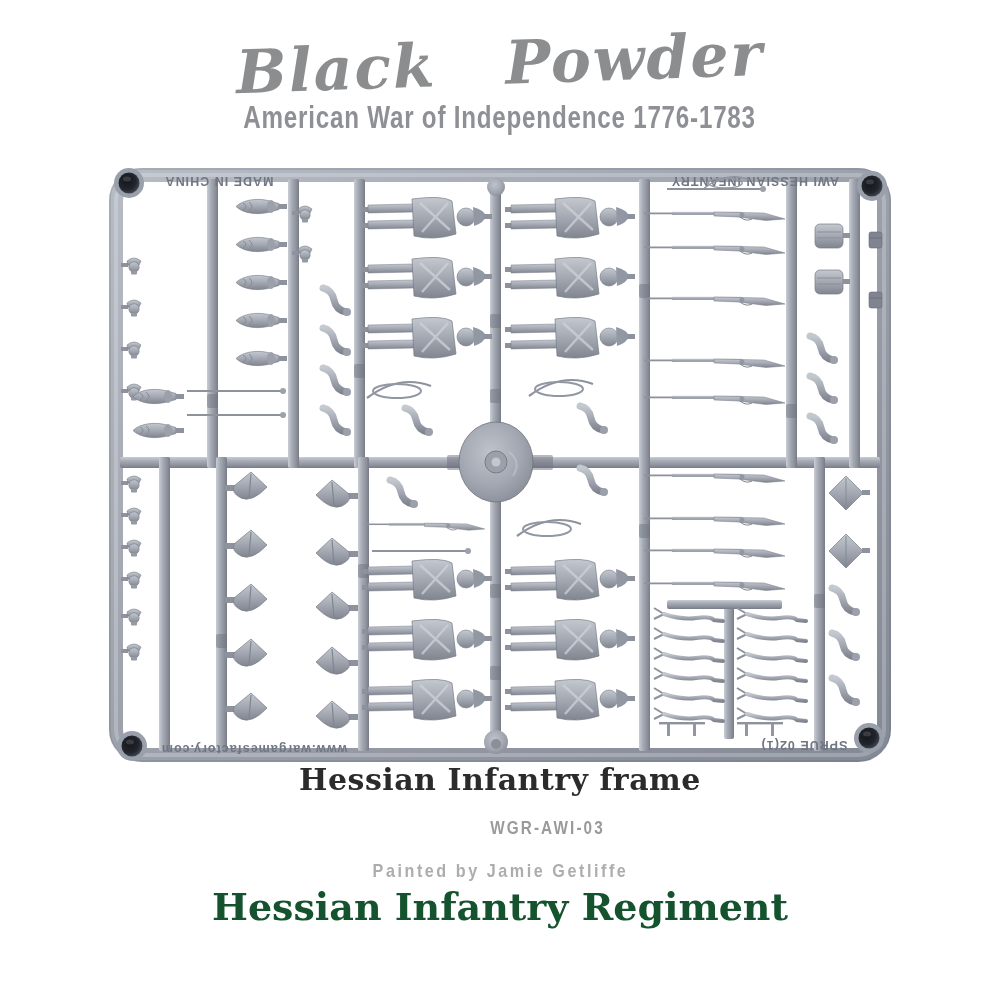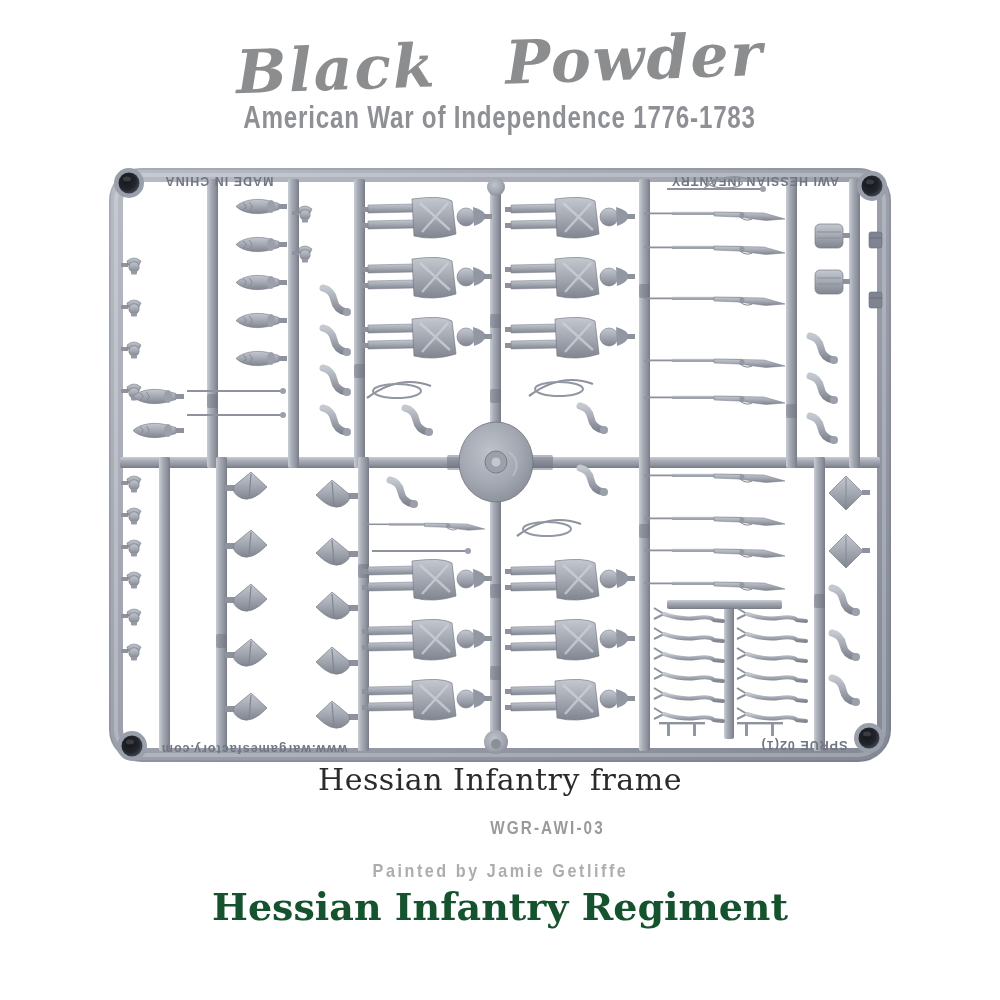--- a/index.html
+++ b/index.html
@@ -10,21 +10,21 @@
   .logo{top:28px;font-family:"DejaVu Serif",serif;font-style:italic;font-weight:bold;
         font-size:60px;color:#8c8d8f;letter-spacing:2px;word-spacing:46px;
         transform:rotate(-2deg);}
   .subtitle{top:100px;}
   .subtitle span{display:inline-block;transform:scaleX(0.78);transform-origin:center;
         font-weight:bold;font-size:31px;color:#8f9095;letter-spacing:1px;}
 
   .sprue-wrap{position:absolute;left:107px;top:166px;width:786px;height:598px;}
 
   .caption-frame{top:762px;font-family:"DejaVu Serif",serif;font-size:30px;color:#2b2b2b;
-        letter-spacing:.5px;}
+        letter-spacing:.5px;font-weight:bold;}
   .caption-sku{top:818px;margin-left:47px;}
   .caption-sku span{display:inline-block;transform:scaleX(0.85);font-weight:bold;
         font-size:18px;letter-spacing:2.5px;color:#9a9a9a;}
   .caption-product{top:884px;font-family:"DejaVu Serif",serif;font-weight:bold;
         font-size:38px;color:#14532d;}
   .caption-credit{top:860px;}
   .caption-credit span{display:inline-block;transform:scaleX(0.85);font-weight:bold;
         font-size:19px;letter-spacing:3px;color:#adadad;}
   .caption-site{top:933px;}
   .caption-site span{display:inline-block;transform:scaleX(0.8);font-weight:bold;

